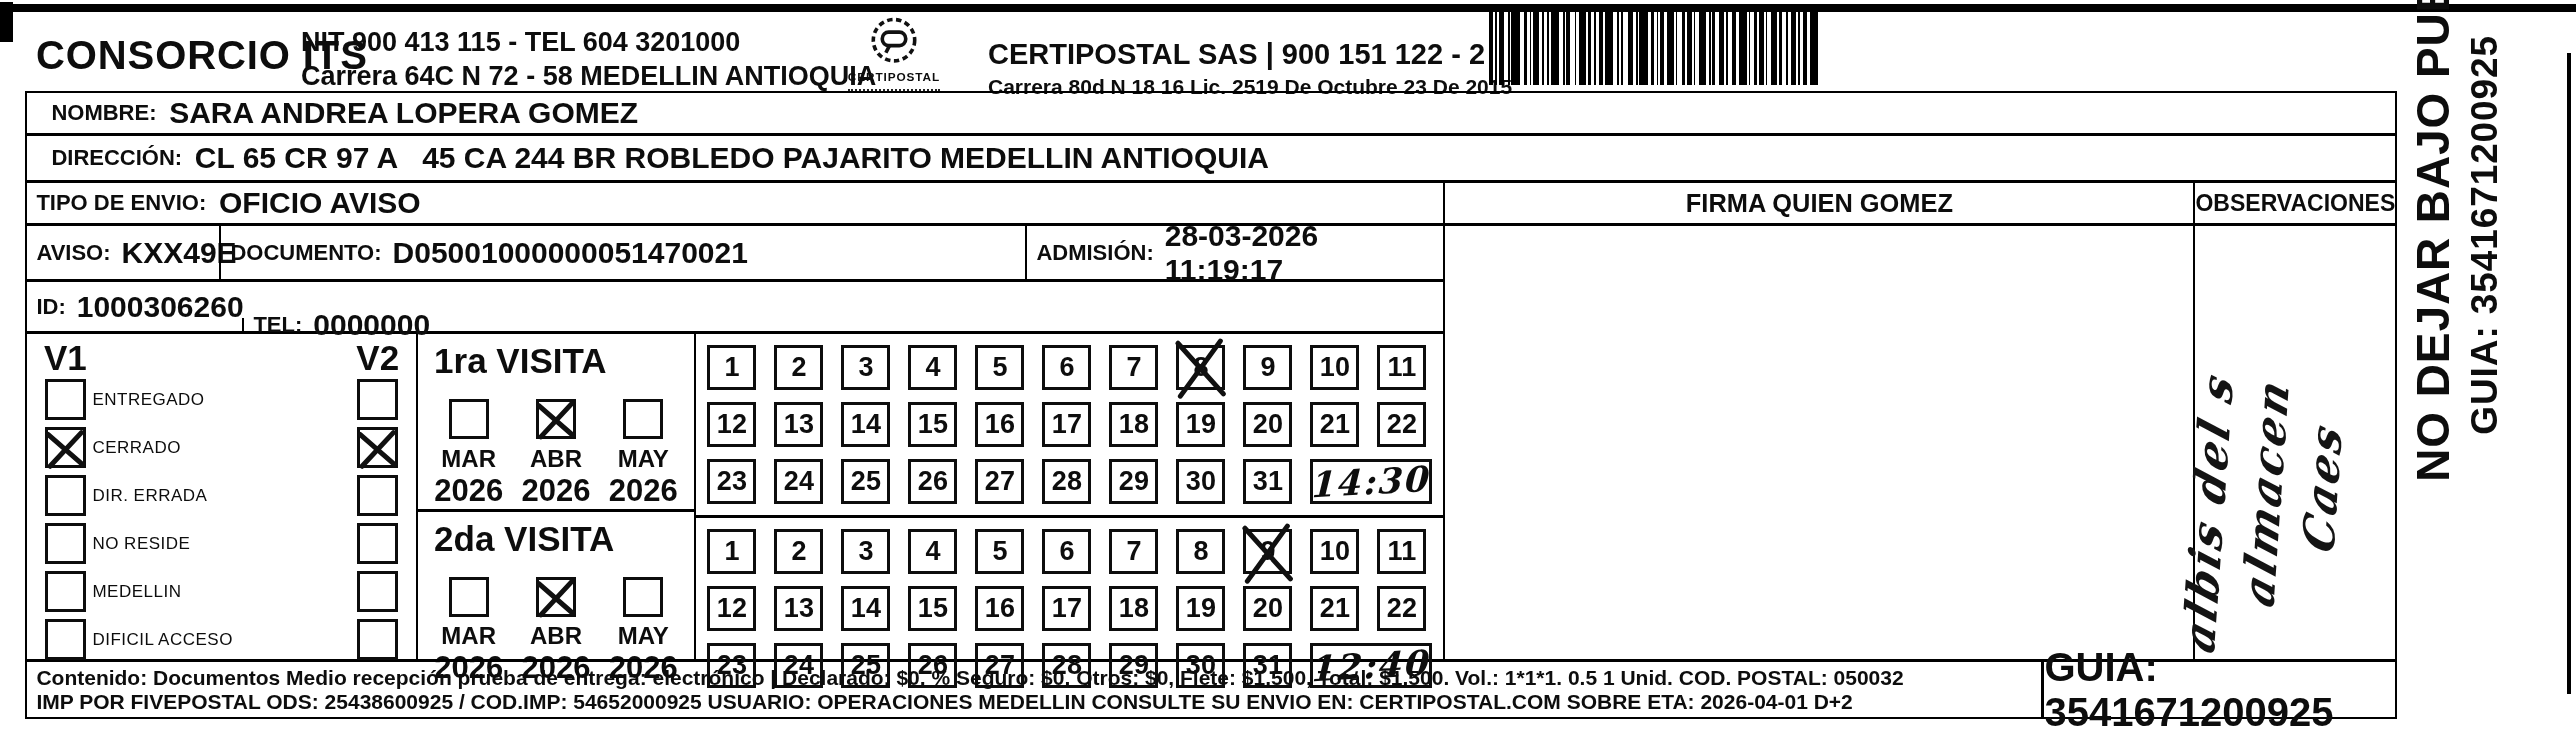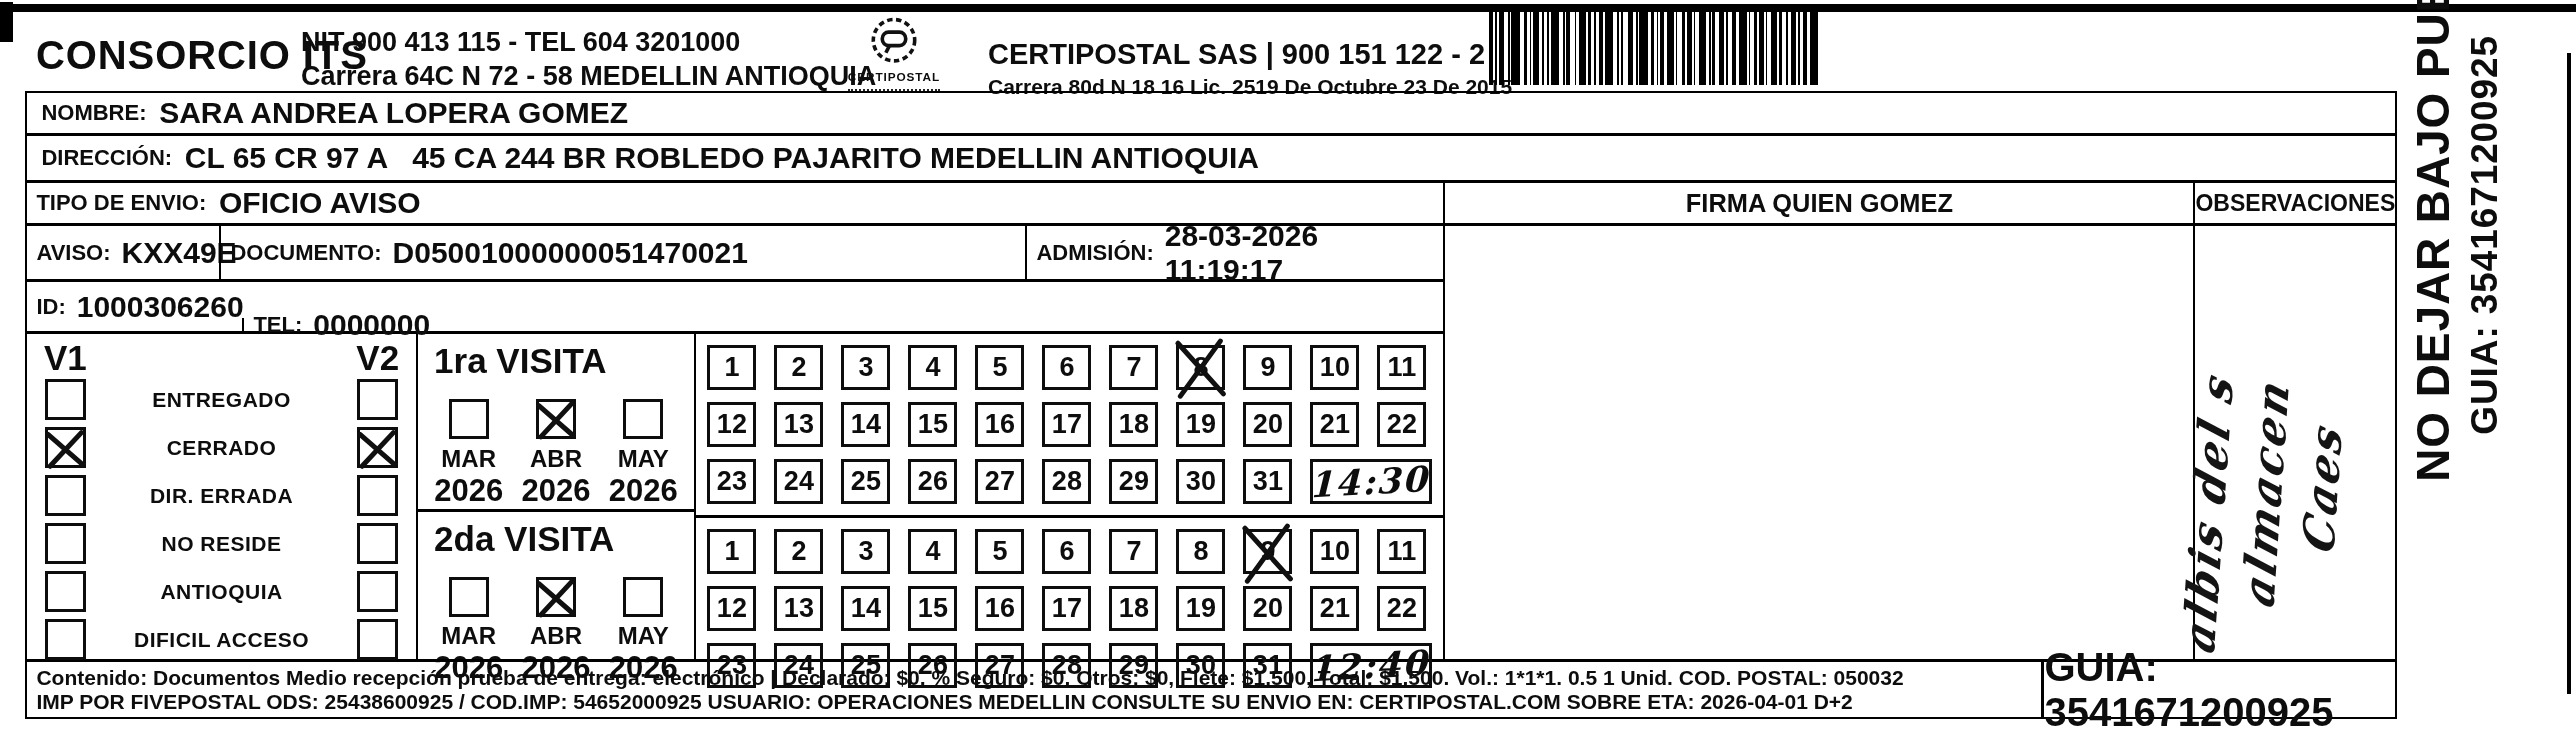--- a/index.html
+++ b/index.html
@@ -21,21 +21,21 @@
   .certi-1{font-size:29px;font-weight:700;line-height:35px;}
   .certi-2{font-size:21px;font-weight:700;line-height:29px;}
   .barcode{position:absolute;left:1489px;top:11px;height:74px;display:flex;align-items:stretch;}
   .bar{background:#000;height:100%;}
 
   
   .frame{position:absolute;left:25.4px;top:91px;width:2372px;height:628px;
          border:2.7px solid #000;box-sizing:border-box;display:flex;flex-direction:column;}
   .lab{font-weight:700;font-size:22px;letter-spacing:0;}
   .val{font-weight:700;font-size:30px;white-space:pre-wrap;}
-  .row-line{display:flex;align-items:center;gap:12.7px;padding-left:14px;border-bottom:3.6px solid #000;}
+  .row-line{display:flex;align-items:center;gap:12.7px;padding-left:24px;border-bottom:3.6px solid #000;}
   .row-nombre{height:40px;}
   .row-direccion{height:44px;}
 
   .main-body{flex:1;display:flex;min-height:0;}
   .left-col{width:1418px;display:flex;flex-direction:column;border-right:2.7px solid #000;box-sizing:border-box;}
   .row-tipo{height:40px;display:flex;align-items:center;gap:12.7px;padding-left:9px;border-bottom:3.6px solid #000;}
   .row-cells{display:flex;border-bottom:3.6px solid #000;}
   .cell{display:flex;align-items:center;gap:11px;padding-left:9px;box-sizing:border-box;}
   .cell+.cell{border-left:2.7px solid #000;}
   .row-placa{height:53px;}
@@ -46,21 +46,21 @@
   .c-ciudad{width:983px;}
   .c-id{width:215px;}
   .c-tel{flex:1;margin-top:36px;}
 
   .big-row{flex:1;display:flex;min-height:0;}
   
   .status-panel{width:392px;border-right:2.7px solid #000;box-sizing:border-box;padding:3.6px 11px 0;}
   .vh-row{display:grid;grid-template-columns:54px 1fr 54px;height:38px;align-items:center;}
   .vh{font-size:35px;font-weight:700;text-align:center;}
   .status-row{display:grid;grid-template-columns:54px 1fr 54px;align-items:center;height:48px;}
-  .status-label{text-align:center;font-size:21px;font-weight:700;letter-spacing:0.5px;}
+  .status-label{font-size:17px;font-weight:400;letter-spacing:0.5px;}
   .checkbox{position:relative;width:41px;height:41px;border:3.6px solid #0d0d0d;box-sizing:border-box;margin:0 auto;}
 
   
   .visits-panel{width:280px;border-right:2.7px solid #000;box-sizing:border-box;display:flex;flex-direction:column;}
   .visit-sec{flex:1;padding:3.6px 7.3px 0 11px;box-sizing:border-box;}
   .visit-sec.first{border-bottom:3.6px solid #000;}
   .visit-title{font-size:35px;font-weight:700;margin:3.6px 0 0 5.4px;}
   .months-row{display:flex;gap:7.3px;margin-top:18px;}
   .month-col{width:80px;text-align:center;}
   .month-box{position:relative;width:40px;height:40px;border:3.6px solid #0d0d0d;box-sizing:border-box;margin:0 auto;}
@@ -275,21 +275,21 @@
                   <div class="status-label">DIR. ERRADA</div>
                   <div class="checkbox"></div>
                 </div>
                 <div class="status-row">
                   <div class="checkbox"></div>
                   <div class="status-label">NO RESIDE</div>
                   <div class="checkbox"></div>
                 </div>
                 <div class="status-row">
                   <div class="checkbox"></div>
-                  <div class="status-label">ANTIOQUIA</div>
+                  <div class="status-label">MEDELLIN</div>
                   <div class="checkbox"></div>
                 </div>
                 <div class="status-row">
                   <div class="checkbox"></div>
                   <div class="status-label">DIFICIL ACCESO</div>
                   <div class="checkbox"></div>
                 </div>
               </div>
           </div>
 

